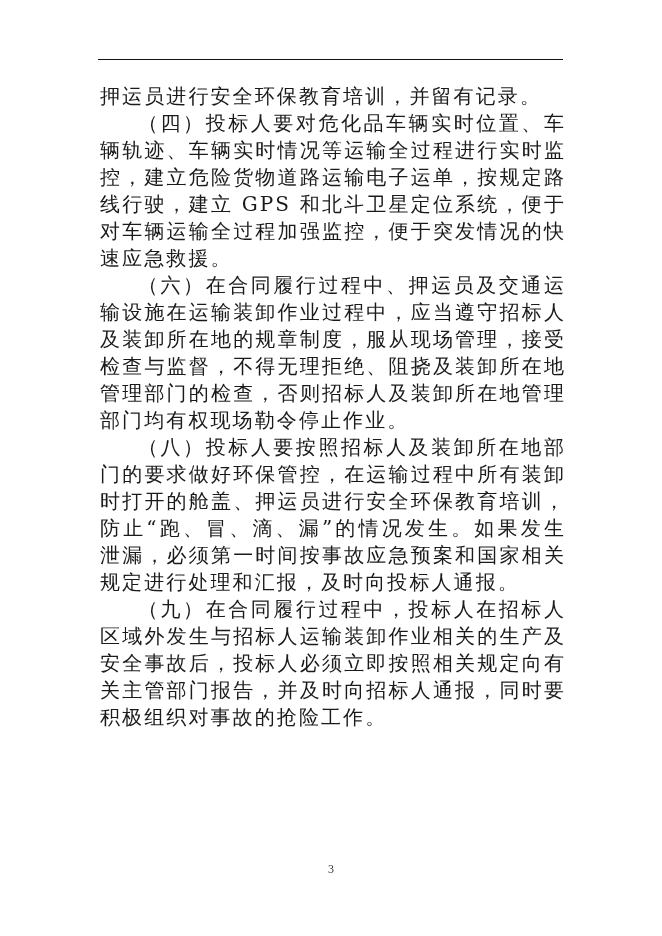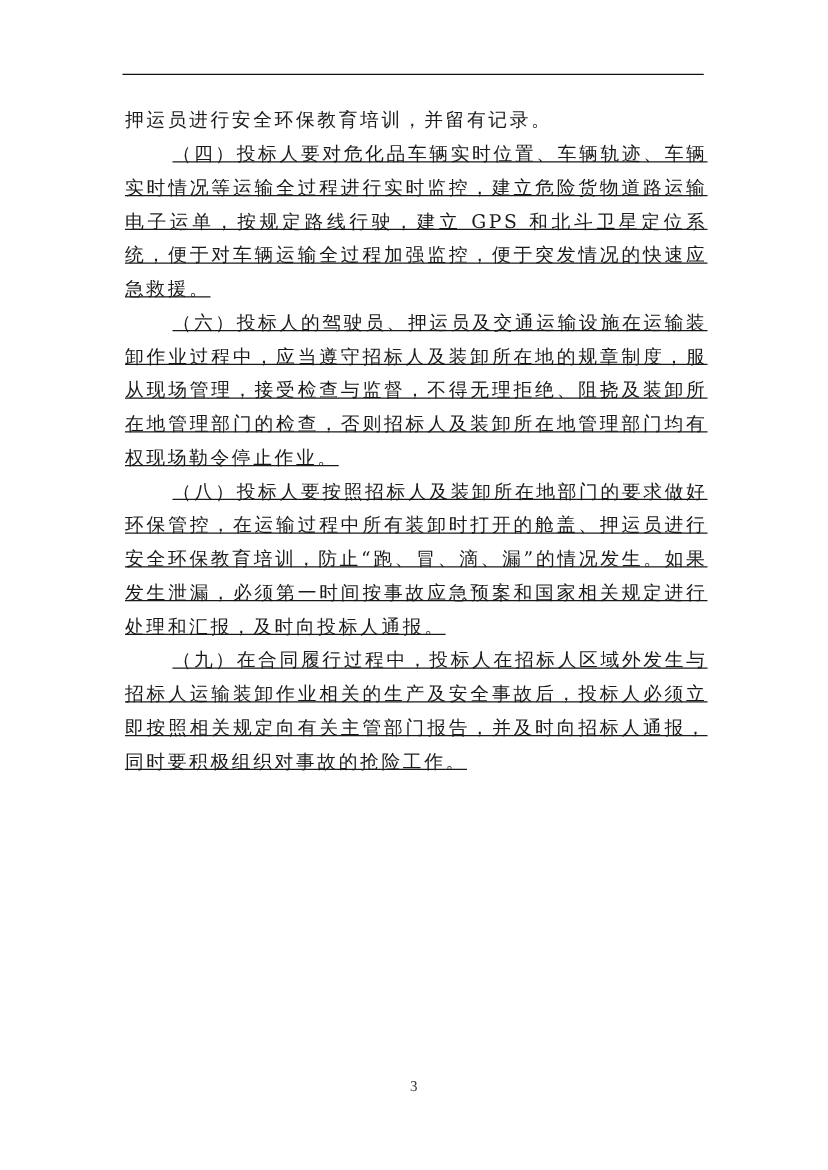--- a/index.html
+++ b/index.html
@@ -24,48 +24,47 @@
       border-top: 1.5px solid #111111;
     }
     .content {
       position: absolute;
       left: 100px;
       top: 83px;
       width: 466px;
     }
     .para {
       margin: 0;
-      font-size: 15px;
+      font-size: 20px;
       line-height: 27px;
       letter-spacing: 2.1px;
       text-align: justify;
       text-justify: inter-character;
       word-break: break-all;
     }
     .para.indent {
       text-indent: 38px;
-      text-decoration: underline;
     }
     .page-number {
       position: absolute;
       top: 862px;
       left: 0;
       width: 662px;
       text-align: center;
       font-family: "Liberation Serif", serif;
       font-size: 12px;
       color: #333333;
     }
   </style>
 </head>
 <body>
 
 <div class="header-rule"></div>
 
 <div class="content">
   <p class="para">押运员进行安全环保教育培训，并留有记录。</p>
   <p class="para indent">（四）投标人要对危化品车辆实时位置、车辆轨迹、车辆实时情况等运输全过程进行实时监控，建立危险货物道路运输电子运单，按规定路线行驶，建立 GPS 和北斗卫星定位系统，便于对车辆运输全过程加强监控，便于突发情况的快速应急救援。</p>
-  <p class="para indent">（六）投标人的驾驶员、押运员及交通运输设施在运输装卸作业过程中，应当遵守招标人及装卸所在地的规章制度，服从现场管理，接受检查与监督，不得无理拒绝、阻挠及装卸所在地管理部门的检查，否则招标人及装卸所在地管理部门均有权现场勒令停止作业。</p>
+  <p class="para indent">（六）在合同履行过程中、押运员及交通运输设施在运输装卸作业过程中，应当遵守招标人及装卸所在地的规章制度，服从现场管理，接受检查与监督，不得无理拒绝、阻挠及装卸所在地管理部门的检查，否则招标人及装卸所在地管理部门均有权现场勒令停止作业。</p>
   <p class="para indent">（八）投标人要按照招标人及装卸所在地部门的要求做好环保管控，在运输过程中所有装卸时打开的舱盖、押运员进行安全环保教育培训，防止“跑、冒、滴、漏”的情况发生。如果发生泄漏，必须第一时间按事故应急预案和国家相关规定进行处理和汇报，及时向投标人通报。</p>
   <p class="para indent">（九）在合同履行过程中，投标人在招标人区域外发生与招标人运输装卸作业相关的生产及安全事故后，投标人必须立即按照相关规定向有关主管部门报告，并及时向招标人通报，同时要积极组织对事故的抢险工作。</p>
 </div>
 
 <div class="page-number">3</div>
 
 </body></html>

